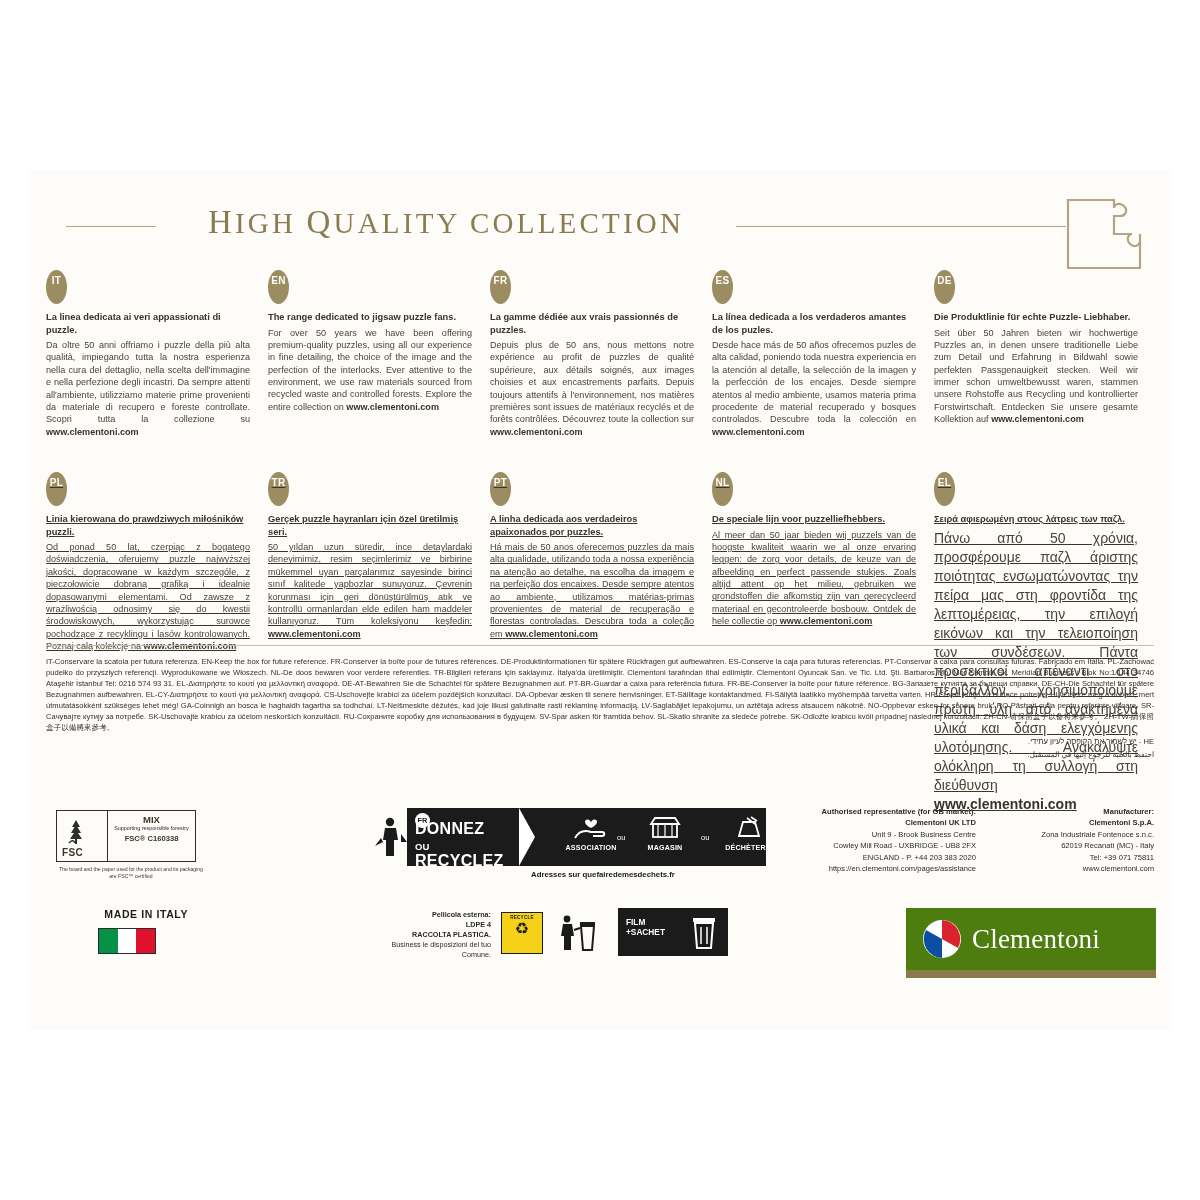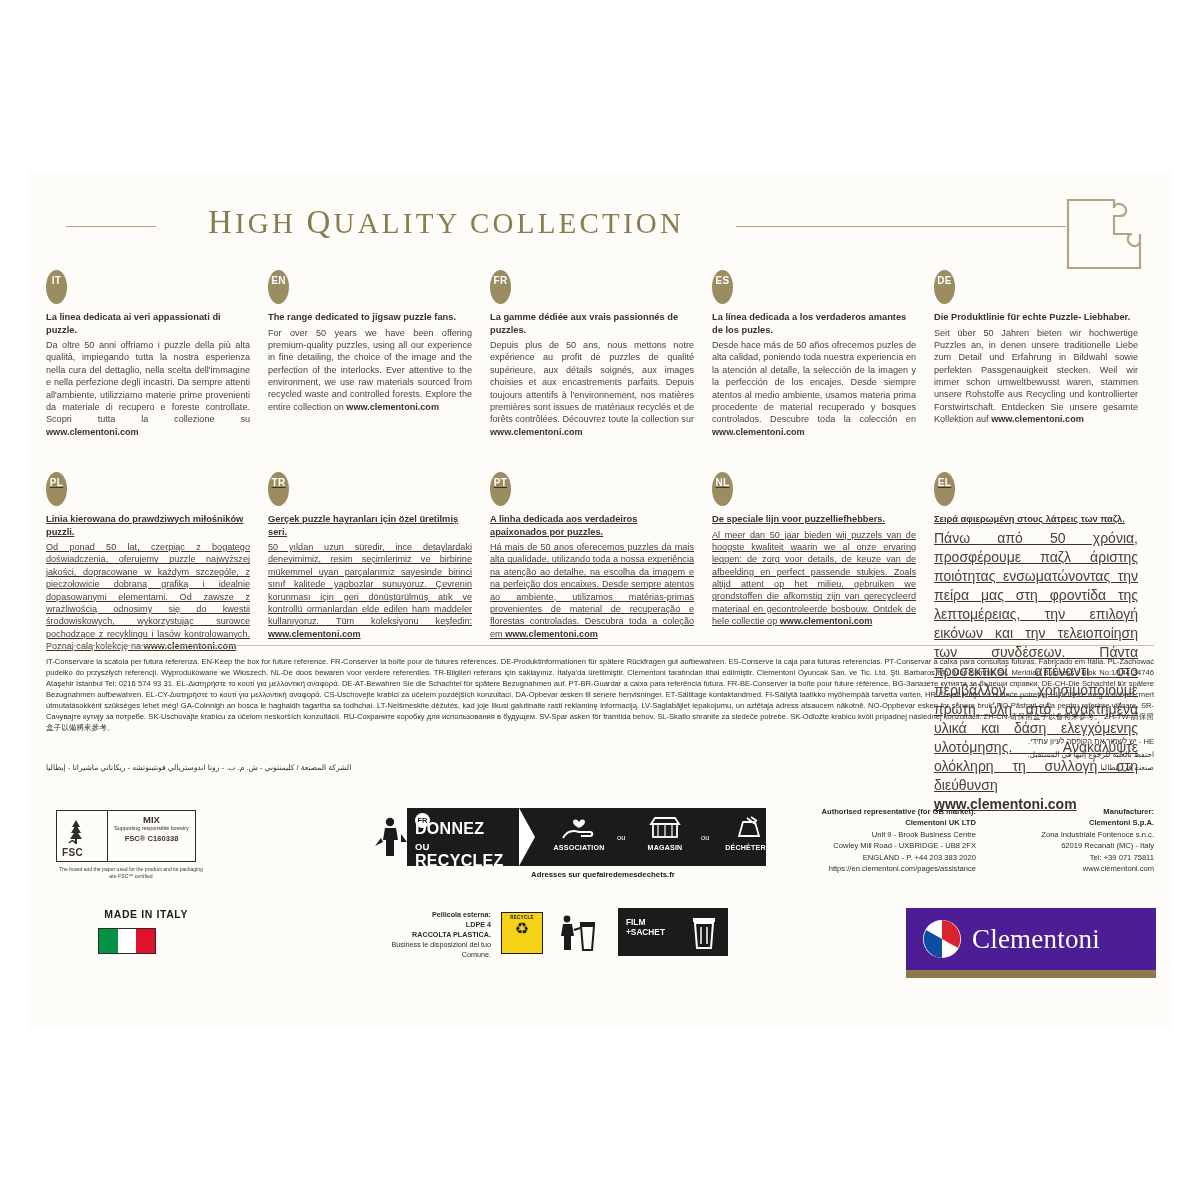--- a/index.html
+++ b/index.html
@@ -407,21 +407,21 @@
     color: #2b2b2b;
   }
   .addr-manu .hd { font-weight: bold; }
   
   .logo {
     position: absolute;
     left: 860px;
     top: 108px;
     width: 250px;
     height: 62px;
-    background: #4c1d95;
+    background: #4d7c0f;
     display: flex;
     align-items: center;
   }
   .logo-bar {
     position: absolute;
     left: 0;
     bottom: -8px;
     width: 250px;
     height: 8px;
     background: #8a7a4e;
@@ -518,24 +518,20 @@
         </div>
       </div>
 
     </div>
 
     <div class="fineprint-rule"></div>
     <div class="fineprint">
       <span>IT-Conservare la scatola per futura referenza. EN-Keep the box for future reference. FR-Conserver la boîte pour de futures références. DE-Produktinformationen für spätere Rückfragen gut aufbewahren. ES-Conserve la caja para futuras referencias. PT-Conservar a caixa para consultas futuras. Fabricado em Itália. PL-Zachować pudełko do przyszłych referencji. Wyprodukowane we Włoszech. NL-De doos bewaren voor verdere referenties. TR-Bilgileri referans için saklayınız. İtalya'da üretilmiştir. Clementoni tarafından ithal edilmiştir. Clementoni Oyuncak San. ve Tic. Ltd. Şti. Barbaros Mh. Mor Sümbül Sk. Meridian Business i Blok No:1/144 34746 Ataşehir İstanbul Tel: 0216 574 93 31. EL-Διατηρήστε το κουτί για μελλοντική αναφορά. DE-AT-Bewahren Sie die Schachtel für spätere Bezugnahmen auf. PT-BR-Guardar a caixa para referência futura. FR-BE-Conserver la boîte pour future référence. BG-Запазете кутията за бъдещи справки. DE-CH-Die Schachtel für spätere Bezugnahmen aufbewahren. EL-CY-Διατηρήστε το κουτί για μελλοντική αναφορά. CS-Uschovejte krabici za účelem pozdějších konzultací. DA-Opbevar æsken til senere henvisninger. ET-Säilitage kontaktandmed. FI-Säilytä laatikko myöhempää tarvetta varten. HR-Čuvati kutiju za buduće potrebe. HU-Őrizze meg a dobozt, mert útmutatásokként szükséges lehet még! GA-Coinnigh an bosca le haghaidh tagartha sa todhchaí. LT-Neišmeskite dėžutės, kad joje likusi galutinaite rasti reklaminę informaciją. LV-Saglabājiet iepakojumu, un aztētaja adress atsaucem nākotnē. NO-Oppbevar esken for senere bruk. RO-Păstrați cutia pentru referințe viitoare. SR-Сачувајте кутију за потребе. SK-Uschovajte krabicu za účelom neskorších konzultácií. RU-Сохраните коробку для использования в будущем. SV-Spar asken för framtida behov. SL-Skatlo shranite za sledeče potrebe. SK-Odložte krabicu kvôli prípadnej následnej konzultácii. ZH-CN-请保留盒子以备将来参考。 ZH-TW-請保留盒子以備將來參考。</span>
       <span class="rtl">HE - יש לשמור את הקופסה לעיון עתידי.</span>
       <span class="rtl">احتفظ بالعلبة للرجوع إليها في المستقبل.</span>
-      <span class="rtl-row">
-        <span>الشركة المصنعة / كليمنتوني - ش. م. ب. - زونا اندوستريالي فونتينوتشه - ريكاناتي ماشيراتا - إيطاليا</span>
-        <span>صنعت في إيطاليا</span>
-      </span>
     </div>
 
     <div class="bottom">
 
       <div class="fsc-box">
         <div class="fsc-left">
           <div class="fsc-tree">
             <svg viewBox="0 0 18 26" width="18" height="26">
               <path d="M9,1 L13,8 L10.5,8 L14,14 L11,14 L15,20 L3,20 L7,14 L4,14 L7.5,8 L5,8 Z" fill="#2d2d2d"></path>
               <rect x="8" y="19" width="2" height="6" fill="#2d2d2d"></rect>
@@ -570,21 +566,21 @@
           </svg>
         </div>
         <div class="rs-fr-badge">FR</div>
         <div class="rs-donnez">
           <span>DONNEZ</span><br>
           <span class="small">OU</span><br>
           <span>RECYCLEZ</span>
         </div>
         <div class="rs-arrow"></div>
 
-        <div class="rs-item" style="left:172px;text-align:center;">
+        <div class="rs-item" style="left:184px;text-align:center;">
           <div class="ico">
             <svg viewBox="0 0 40 26" width="40" height="26">
               <path d="M20,9 C20,5 26,4 26,8 C26,11 20,14 20,14 C20,14 14,11 14,8 C14,4 20,5 20,9 Z" fill="#fff"></path>
               <path d="M4,24 C8,17 14,16 20,18 L31,18 C34,18 34,22 31,22 L22,22" stroke="#fff" stroke-width="2" fill="none"></path>
             </svg>
           </div>
           <div class="cap">ASSOCIATION</div>
         </div>
         <div class="rs-ou" style="left:246px;">ou</div>
         <div class="rs-item" style="left:258px;">

